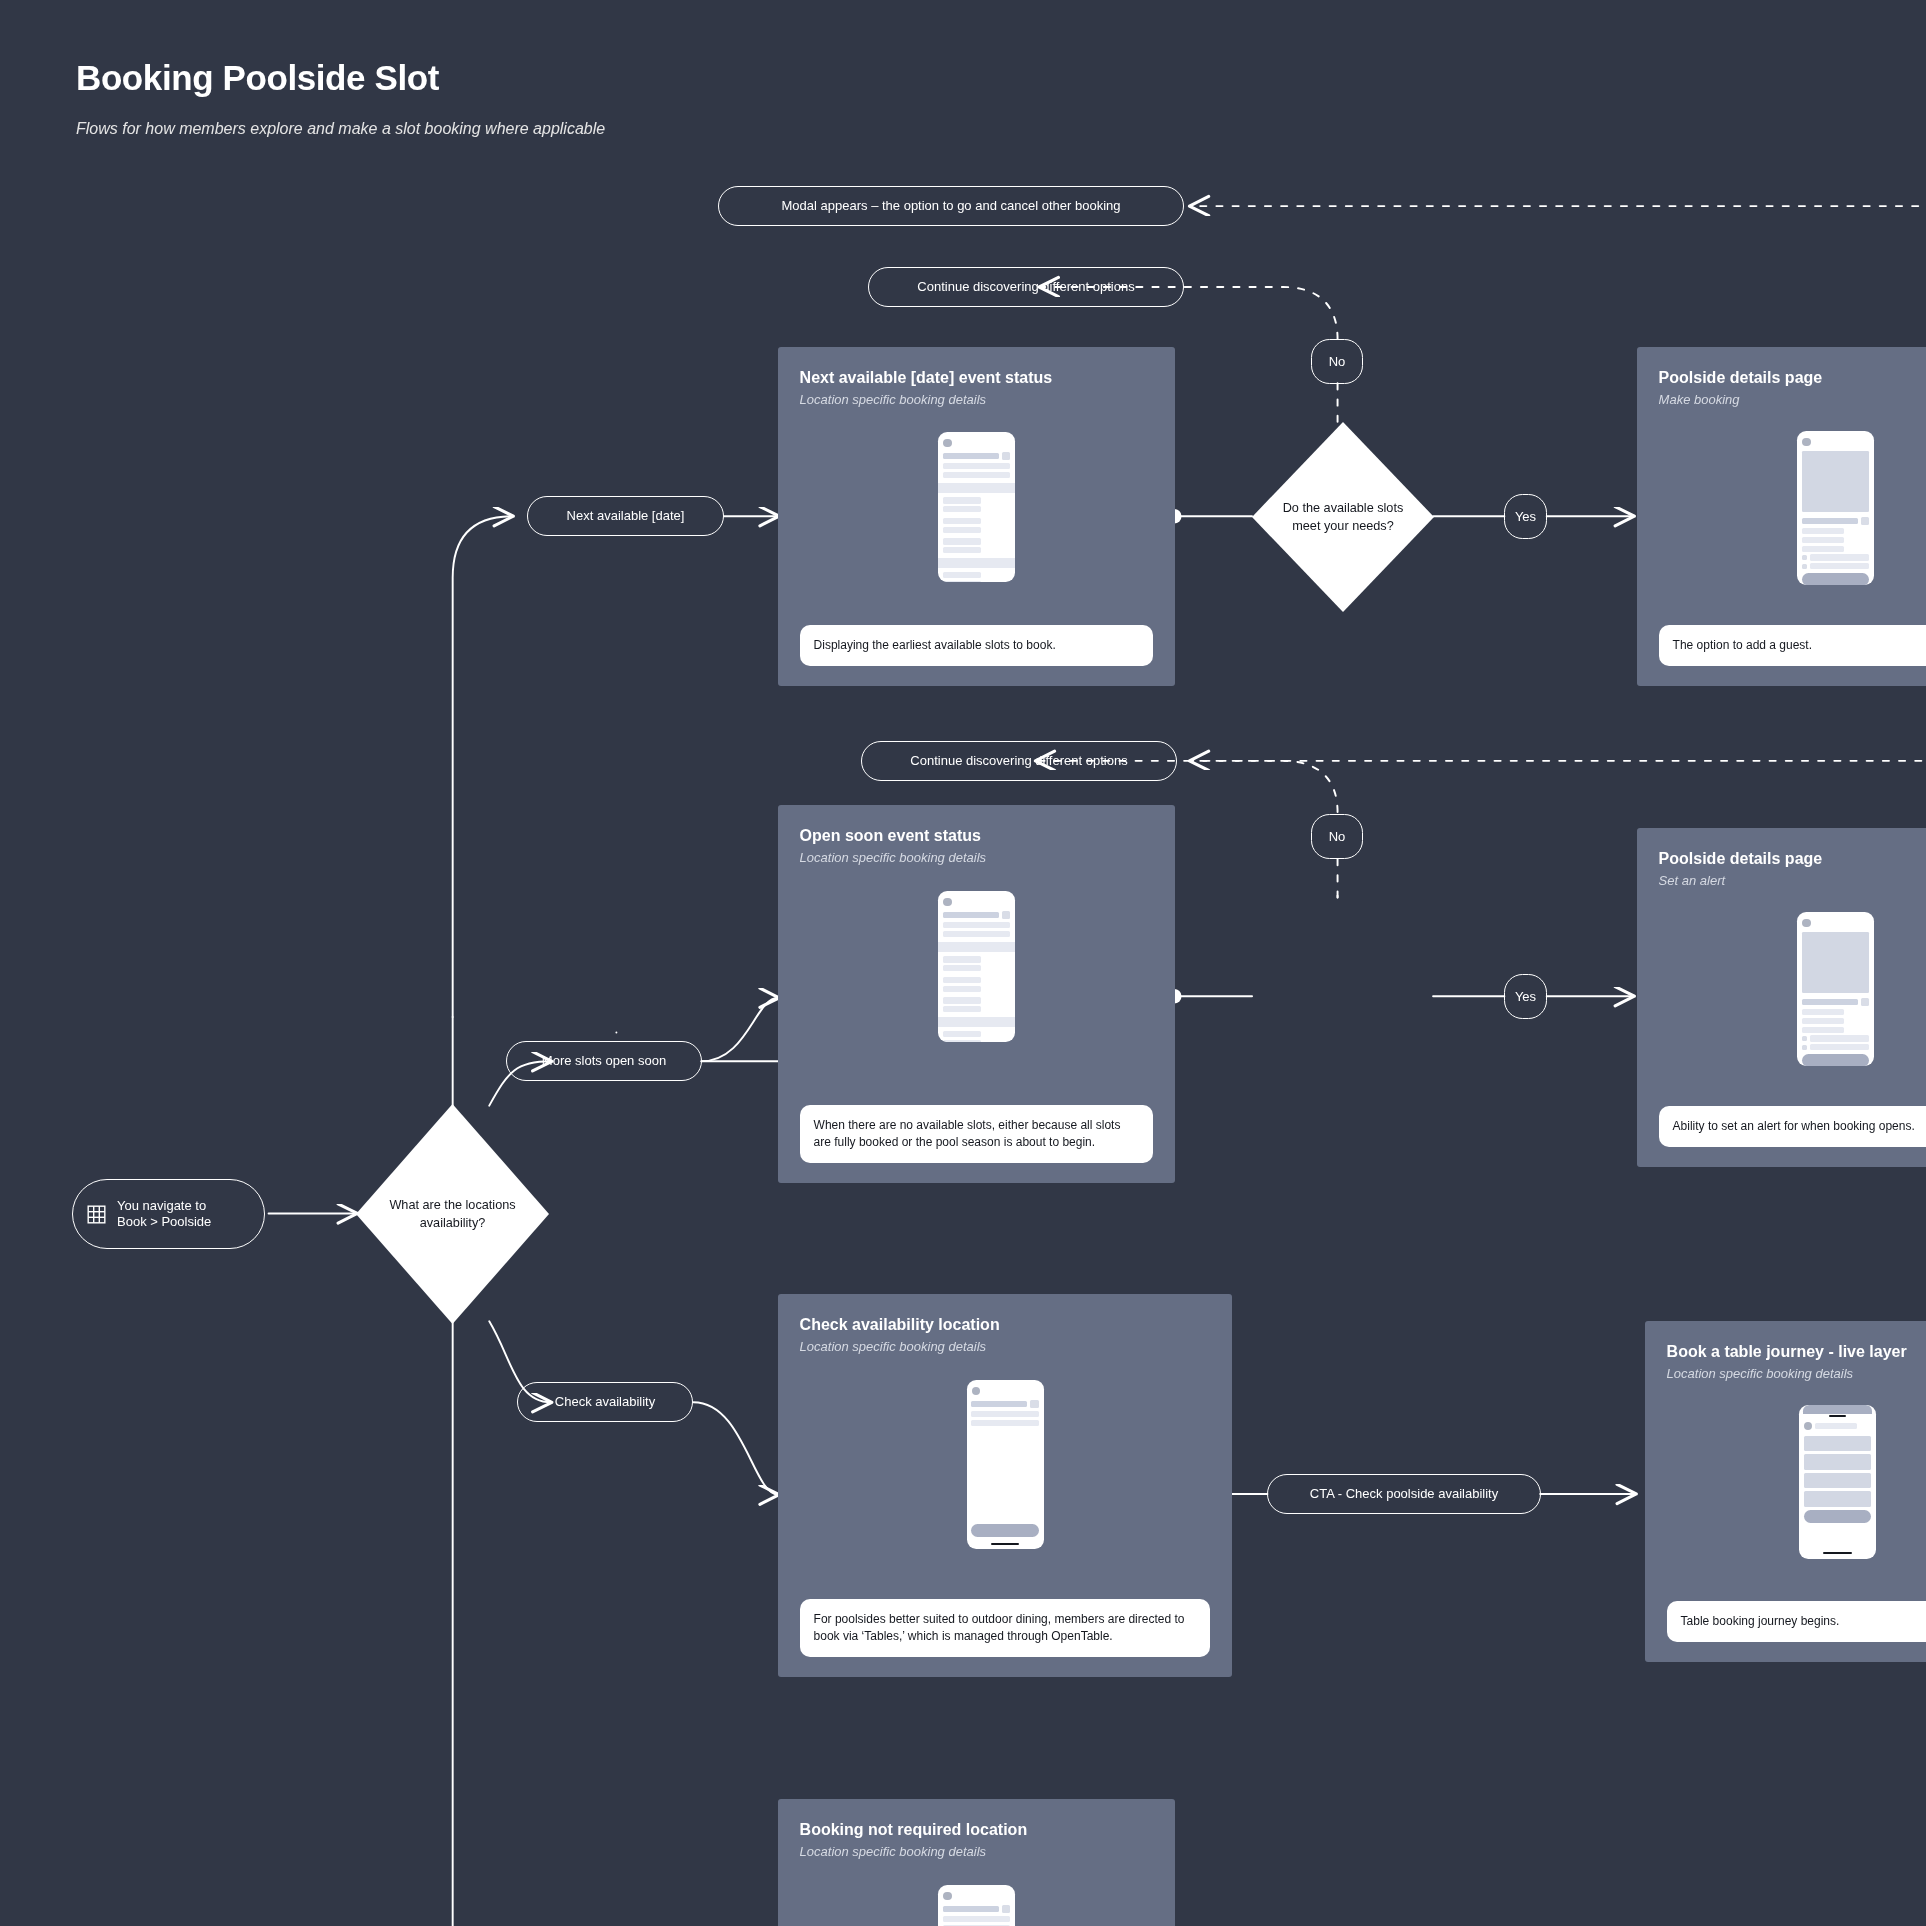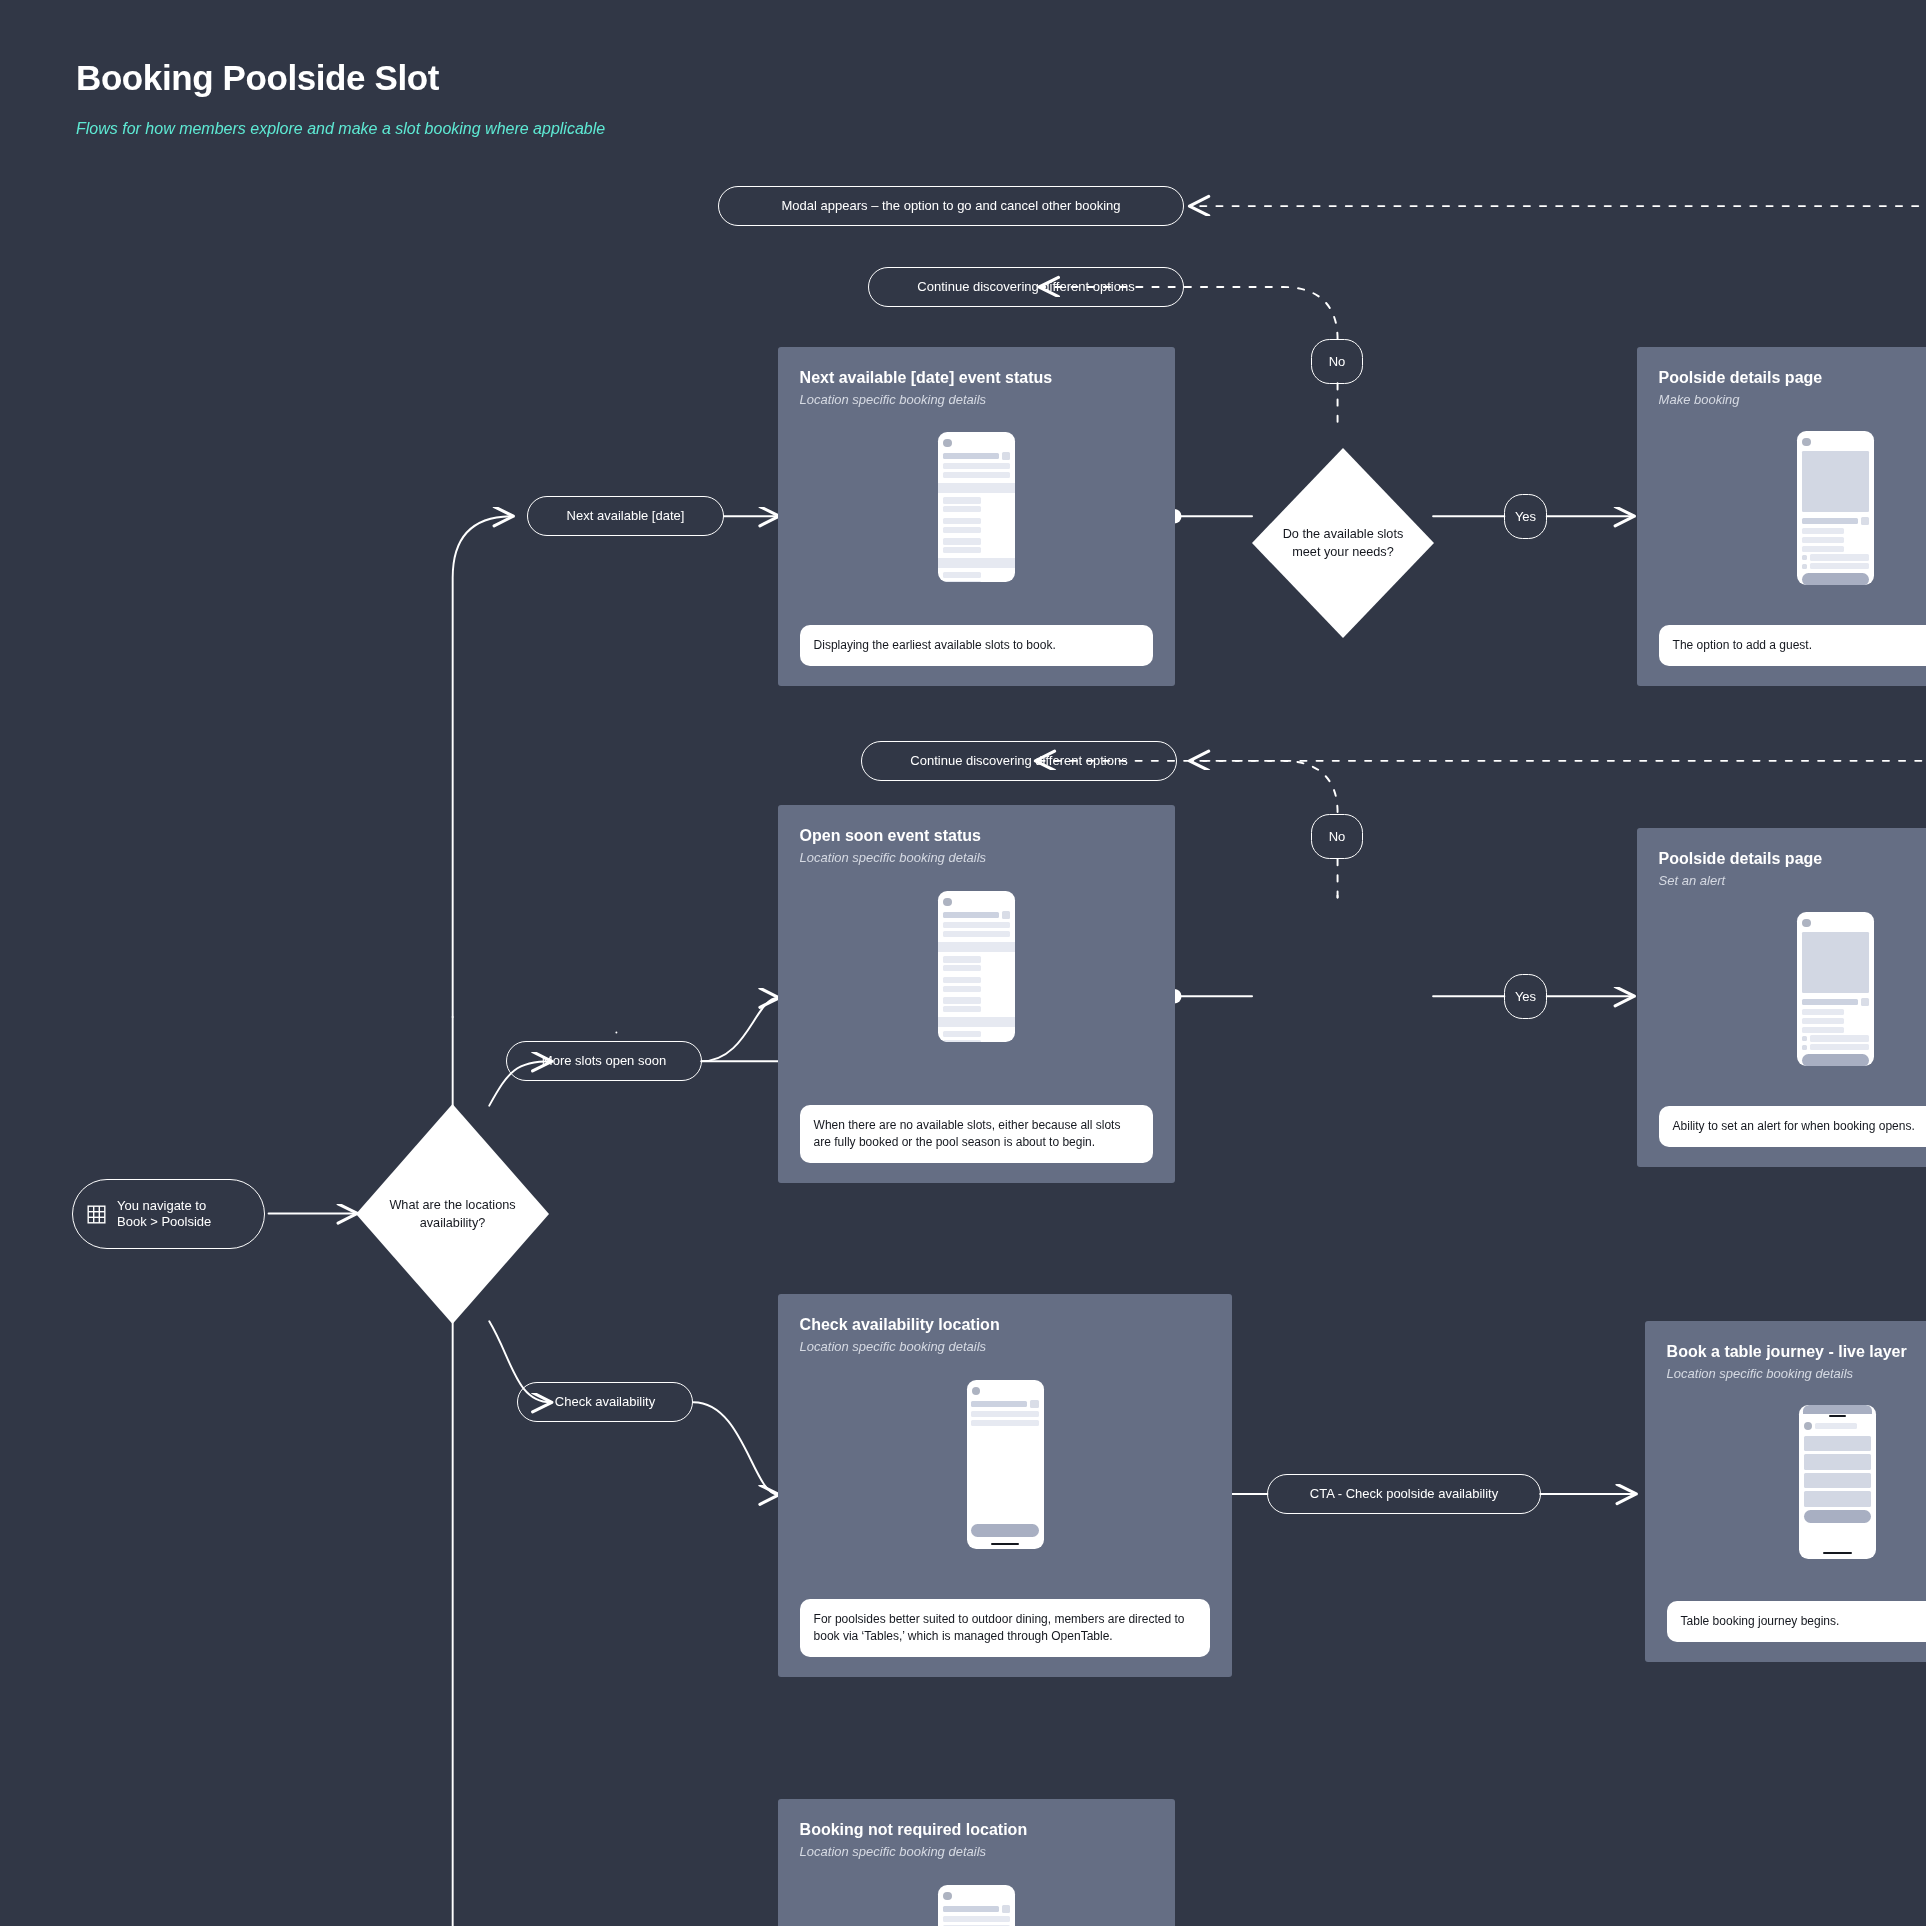--- a/index.html
+++ b/index.html
@@ -28,21 +28,21 @@
     color: #ffffff;
     letter-spacing: -0.4px;
     white-space: nowrap;
   }
   .page-subtitle {
     position: absolute;
     left: 76px;
     top: 120px;
     font-size: 16px;
     font-style: italic;
-    color: #5eead4;
+    color: #e5e5e5;
     white-space: nowrap;
   }
   
   #edges {
     position: absolute;
     left: 0; top: 0;
     width: 2746px;
     height: 2249px;
     pointer-events: none;
   }
@@ -328,21 +328,21 @@
           <div class="ph-bar light" style="width:56%;"></div>
           <div class="ph-bar light" style="width:56%;"></div>
 
         </div>
 
       </div>
     </div>
     <div class="card-note">Displaying the earliest available slots to book.</div>
   </div>
 
-  <div class="diamond" style="left:1252px; top:448px; width:182px; height:190px;">
+  <div class="diamond" style="left:1252px; top:422px; width:182px; height:190px;">
     <div class="dshape"></div>
     <div class="dlabel">Do the available slots meet your needs?</div>
   </div>
 
   <div class="ynbadge" style="left:1311px; top:339px; width:52px; height:45px;">No</div>
 
   <div class="ynbadge" style="left:1504px; top:494px; width:43px; height:45px;">Yes</div>
 
   <div class="card" style="left:1637px; top:347px; width:397px; height:339px;">
     <div class="card-title">Poolside details page</div>

